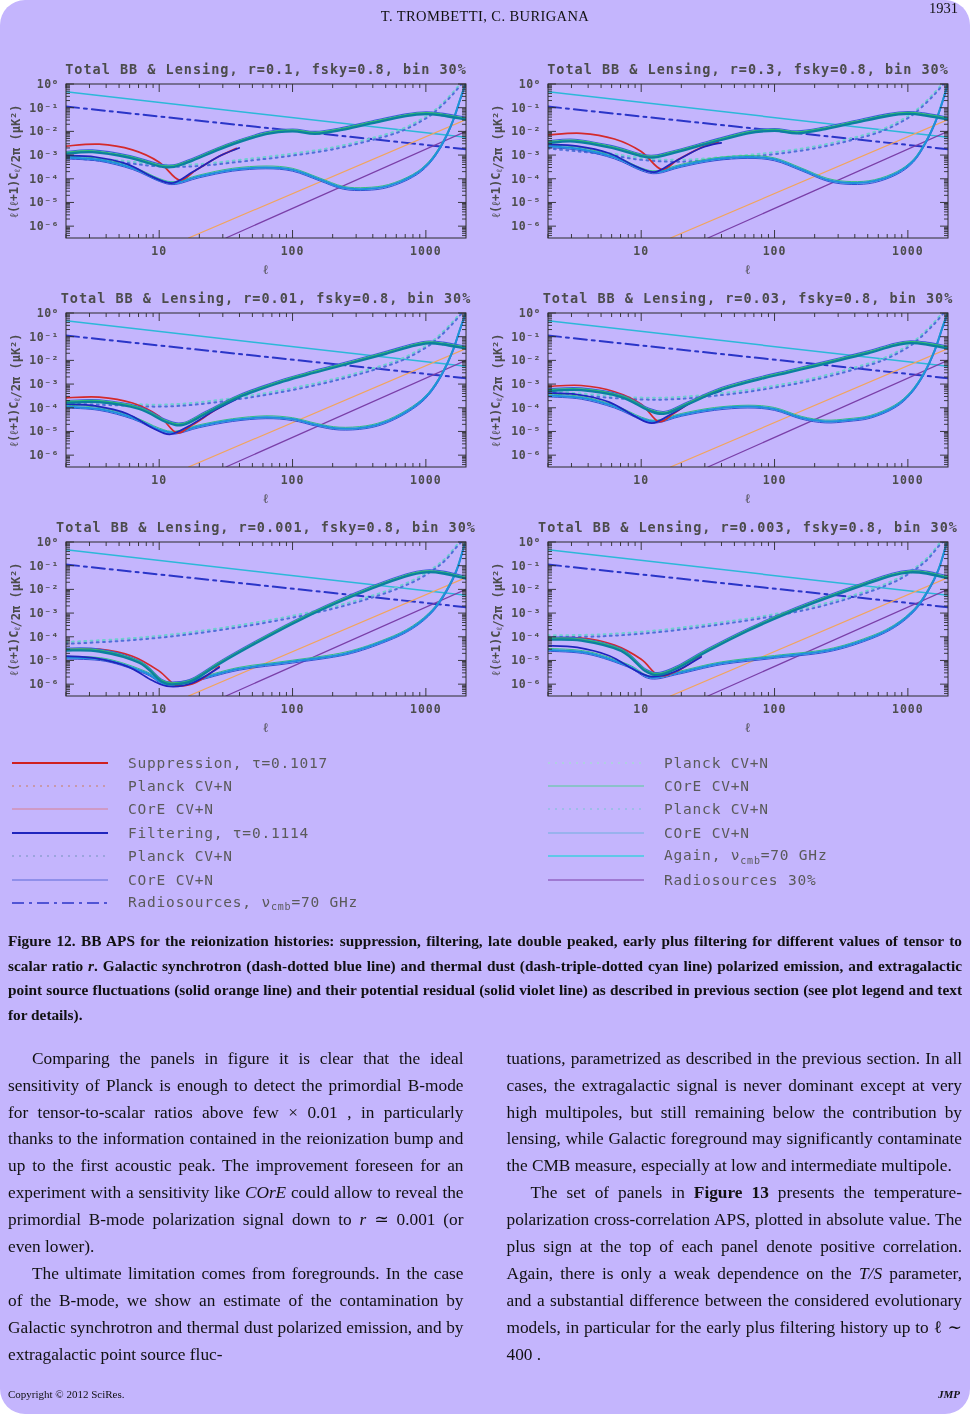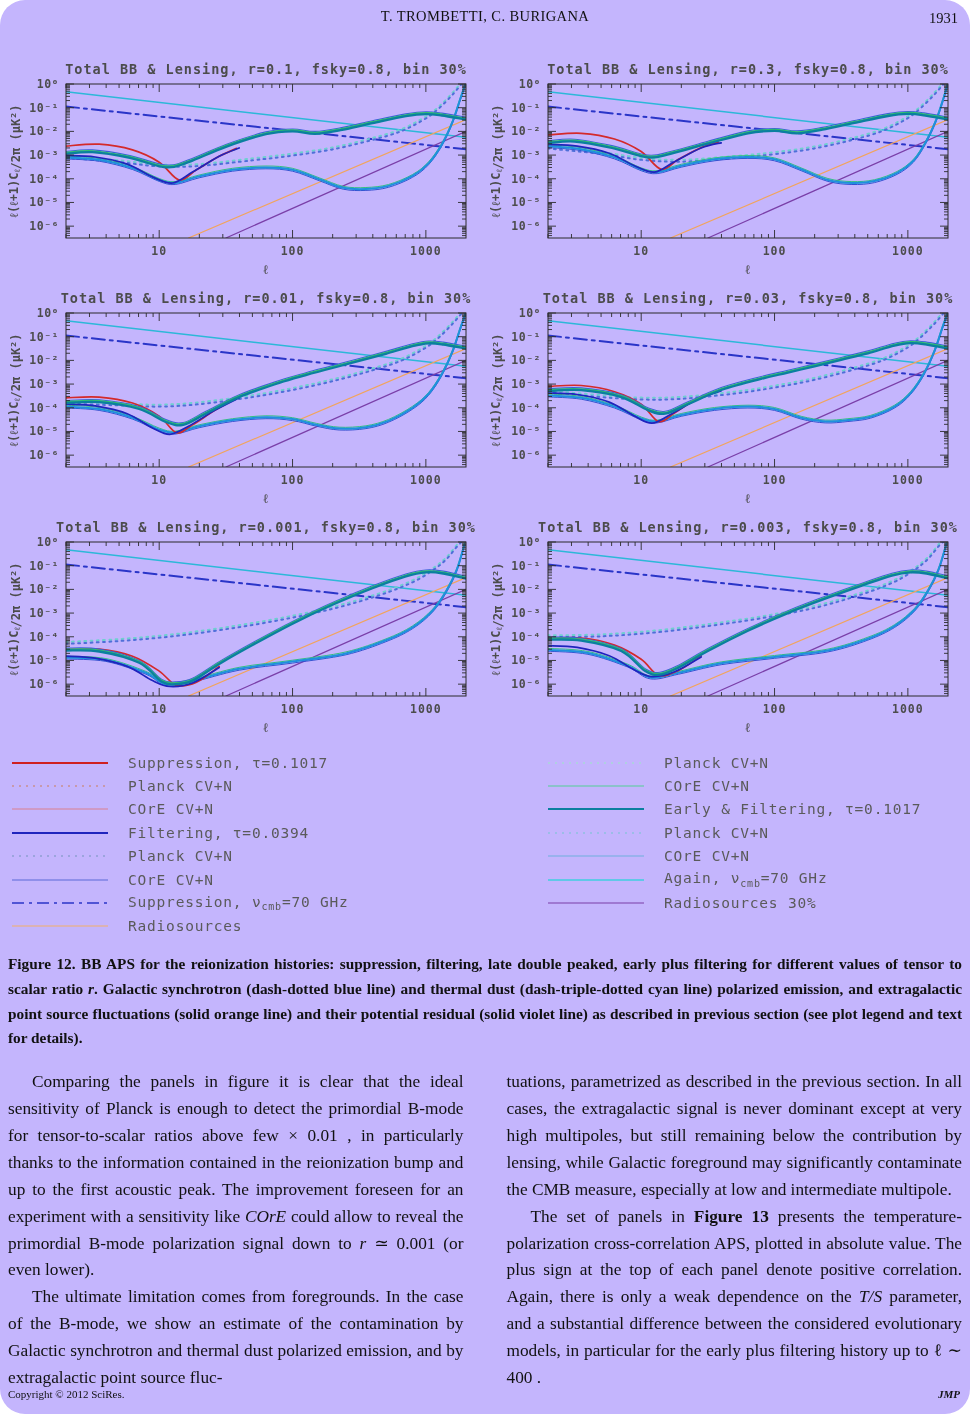--- a/index.html
+++ b/index.html
@@ -1,21 +1,21 @@
 <!DOCTYPE html>
 <html><head>
 <meta charset="utf-8">
 <style>
   html,body{margin:0;padding:0;background:#ffffff;}
   .page{position:relative;width:970px;height:1414px;background:#c4b5fd;overflow:hidden;
         font-family:"Liberation Serif","DejaVu Serif",serif;color:#111;border-radius:25px;}
   
   .header{position:relative;height:30px;padding-top:8px;}
   .authors{display:block;text-align:center;font-size:14.5px;letter-spacing:.4px;}
-  .pageno{position:absolute;right:12px;top:10px;font-size:14.5px;}
+  .pageno{position:absolute;right:12px;top:0;font-size:14.5px;}
   
   .plots{display:grid;grid-template-columns:482px 482px;margin:22px 0 0 4px;font-weight:bold;}
   .plots svg{display:block;}
   
   .legend{display:flex;margin:4px 0 0 2px;}
   .legend-col{width:484px;text-align:center;}
   .legend-col.right{padding-left:52px;box-sizing:border-box;}
   .legend-row{display:flex;align-items:center;height:23.4px;}
   .legend-row svg{margin-left:10px;flex:0 0 auto;}
   .legend-label{margin-left:20px;font-family:"DejaVu Sans Mono",monospace;font-size:14.5px;
@@ -1329,65 +1329,53 @@
         <div class="legend-row">
           <svg width="96" height="8" viewBox="0 0 96 8">
             <line x1="0" y1="4" x2="96" y2="4" stroke="#d9808f" stroke-width="1.2"></line>
           </svg>
           <span class="legend-label"><span>COrE CV+N</span></span>
         </div>
         <div class="legend-row">
           <svg width="96" height="8" viewBox="0 0 96 8">
             <line x1="0" y1="4" x2="96" y2="4" stroke="#1f24bd" stroke-width="2"></line>
           </svg>
-          <span class="legend-label"><span>Filtering, τ=0.0394</span></span>
+          <span class="legend-label"><span>Filtering, τ=0.1114</span></span>
         </div>
         <div class="legend-row">
           <svg width="96" height="8" viewBox="0 0 96 8">
             <line x1="0" y1="4" x2="96" y2="4" stroke="#8e9ed2" stroke-width="1.3" stroke-dasharray="2,5"></line>
           </svg>
           <span class="legend-label"><span>Planck CV+N</span></span>
         </div>
         <div class="legend-row">
           <svg width="96" height="8" viewBox="0 0 96 8">
             <line x1="0" y1="4" x2="96" y2="4" stroke="#5a6ad8" stroke-width="1.2"></line>
           </svg>
           <span class="legend-label"><span>COrE CV+N</span></span>
         </div>
         <div class="legend-row">
           <svg width="96" height="8" viewBox="0 0 96 8">
             <line x1="0" y1="4" x2="96" y2="4" stroke="#2a35c8" stroke-width="1.6" stroke-dasharray="12,5,3,5"></line>
           </svg>
-          <span class="legend-label"><span>Suppression, ν</span><sub>cmb</sub><span>=70 GHz</span></span>
-        </div>
-        <div class="legend-row">
-          <svg width="96" height="8" viewBox="0 0 96 8">
-            <line x1="0" y1="4" x2="96" y2="4" stroke="#f2b06a" stroke-width="1.2"></line>
-          </svg>
-          <span class="legend-label"><span>Radiosources</span></span>
+          <span class="legend-label"><span>Radiosources, ν</span><sub>cmb</sub><span>=70 GHz</span></span>
         </div>
       </div>
     <div id="legend-right" class="legend-col right">
         <div class="legend-row">
           <svg width="96" height="8" viewBox="0 0 96 8">
             <line x1="0" y1="4" x2="96" y2="4" stroke="#a8d8d8" stroke-width="1.3" stroke-dasharray="2,5"></line>
           </svg>
           <span class="legend-label"><span>Planck CV+N</span></span>
         </div>
         <div class="legend-row">
           <svg width="96" height="8" viewBox="0 0 96 8">
             <line x1="0" y1="4" x2="96" y2="4" stroke="#52d095" stroke-width="1.2"></line>
           </svg>
           <span class="legend-label"><span>COrE CV+N</span></span>
-        </div>
-        <div class="legend-row">
-          <svg width="96" height="8" viewBox="0 0 96 8">
-            <line x1="0" y1="4" x2="96" y2="4" stroke="#0b7f9f" stroke-width="2"></line>
-          </svg>
-          <span class="legend-label"><span>Early &amp; Filtering, τ=0.1017</span></span>
         </div>
         <div class="legend-row">
           <svg width="96" height="8" viewBox="0 0 96 8">
             <line x1="0" y1="4" x2="96" y2="4" stroke="#8fc0e0" stroke-width="1.3" stroke-dasharray="2,5"></line>
           </svg>
           <span class="legend-label"><span>Planck CV+N</span></span>
         </div>
         <div class="legend-row">
           <svg width="96" height="8" viewBox="0 0 96 8">
             <line x1="0" y1="4" x2="96" y2="4" stroke="#6fb0dd" stroke-width="1.2"></line>

